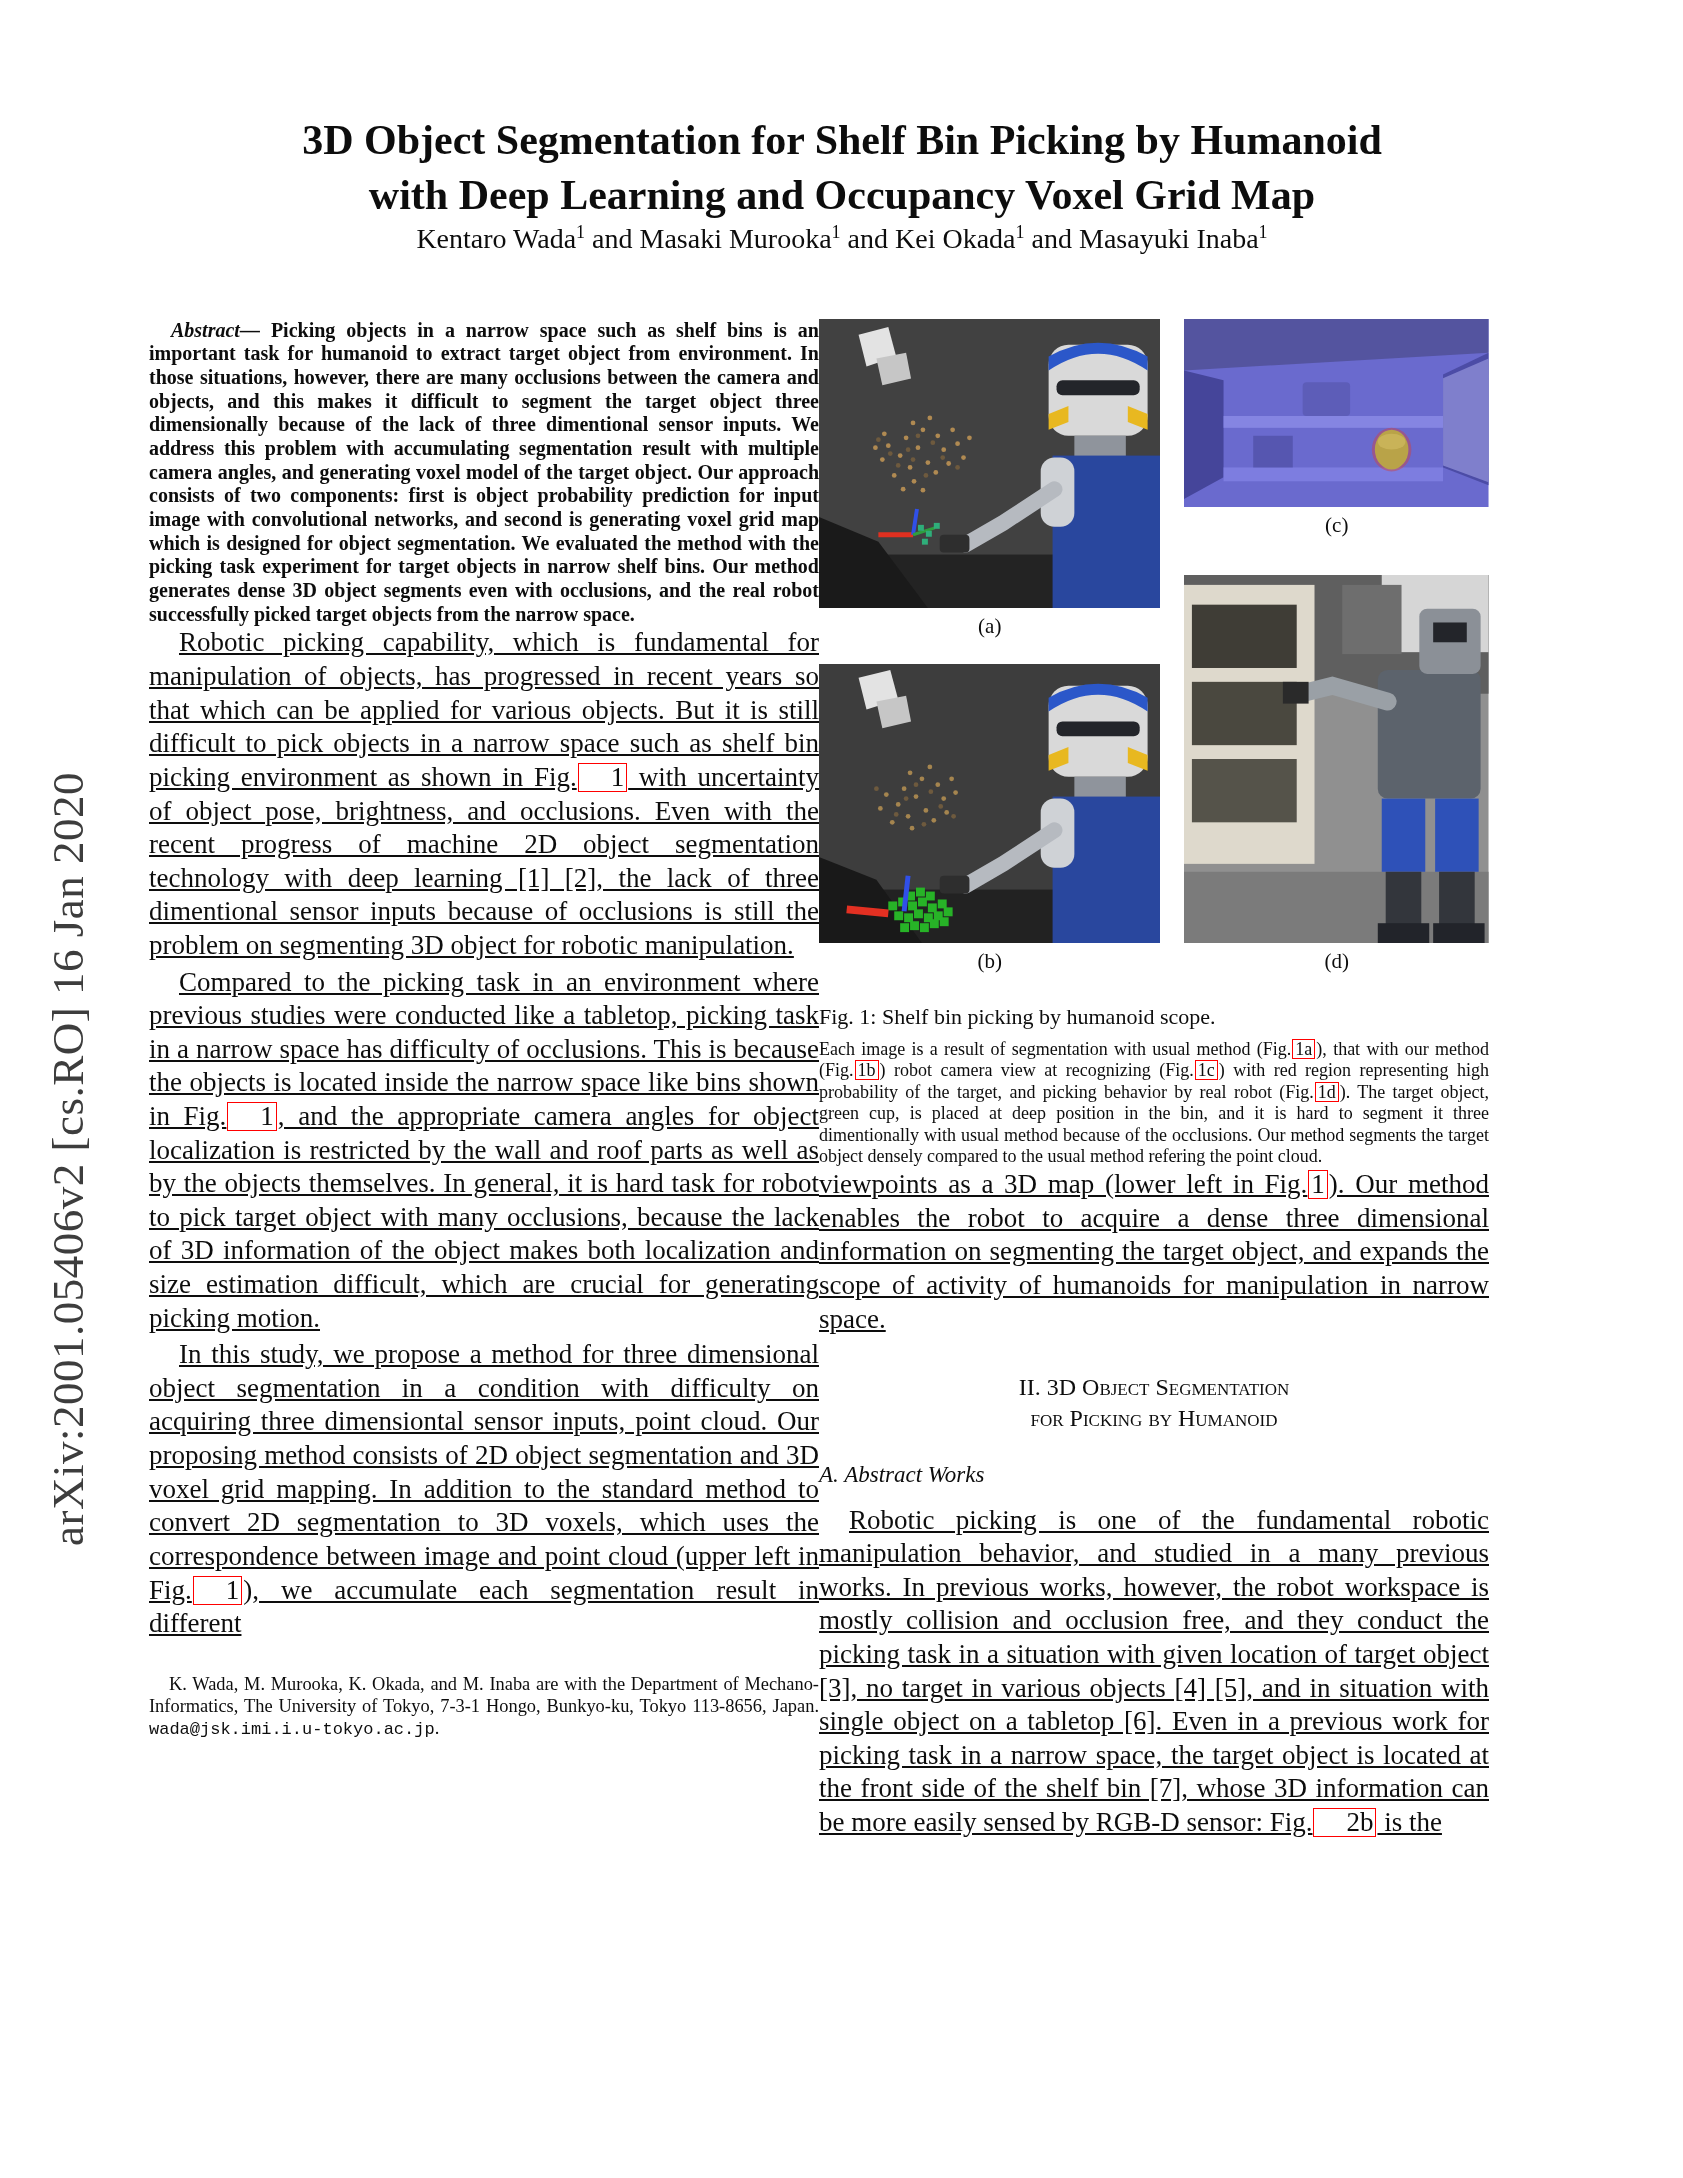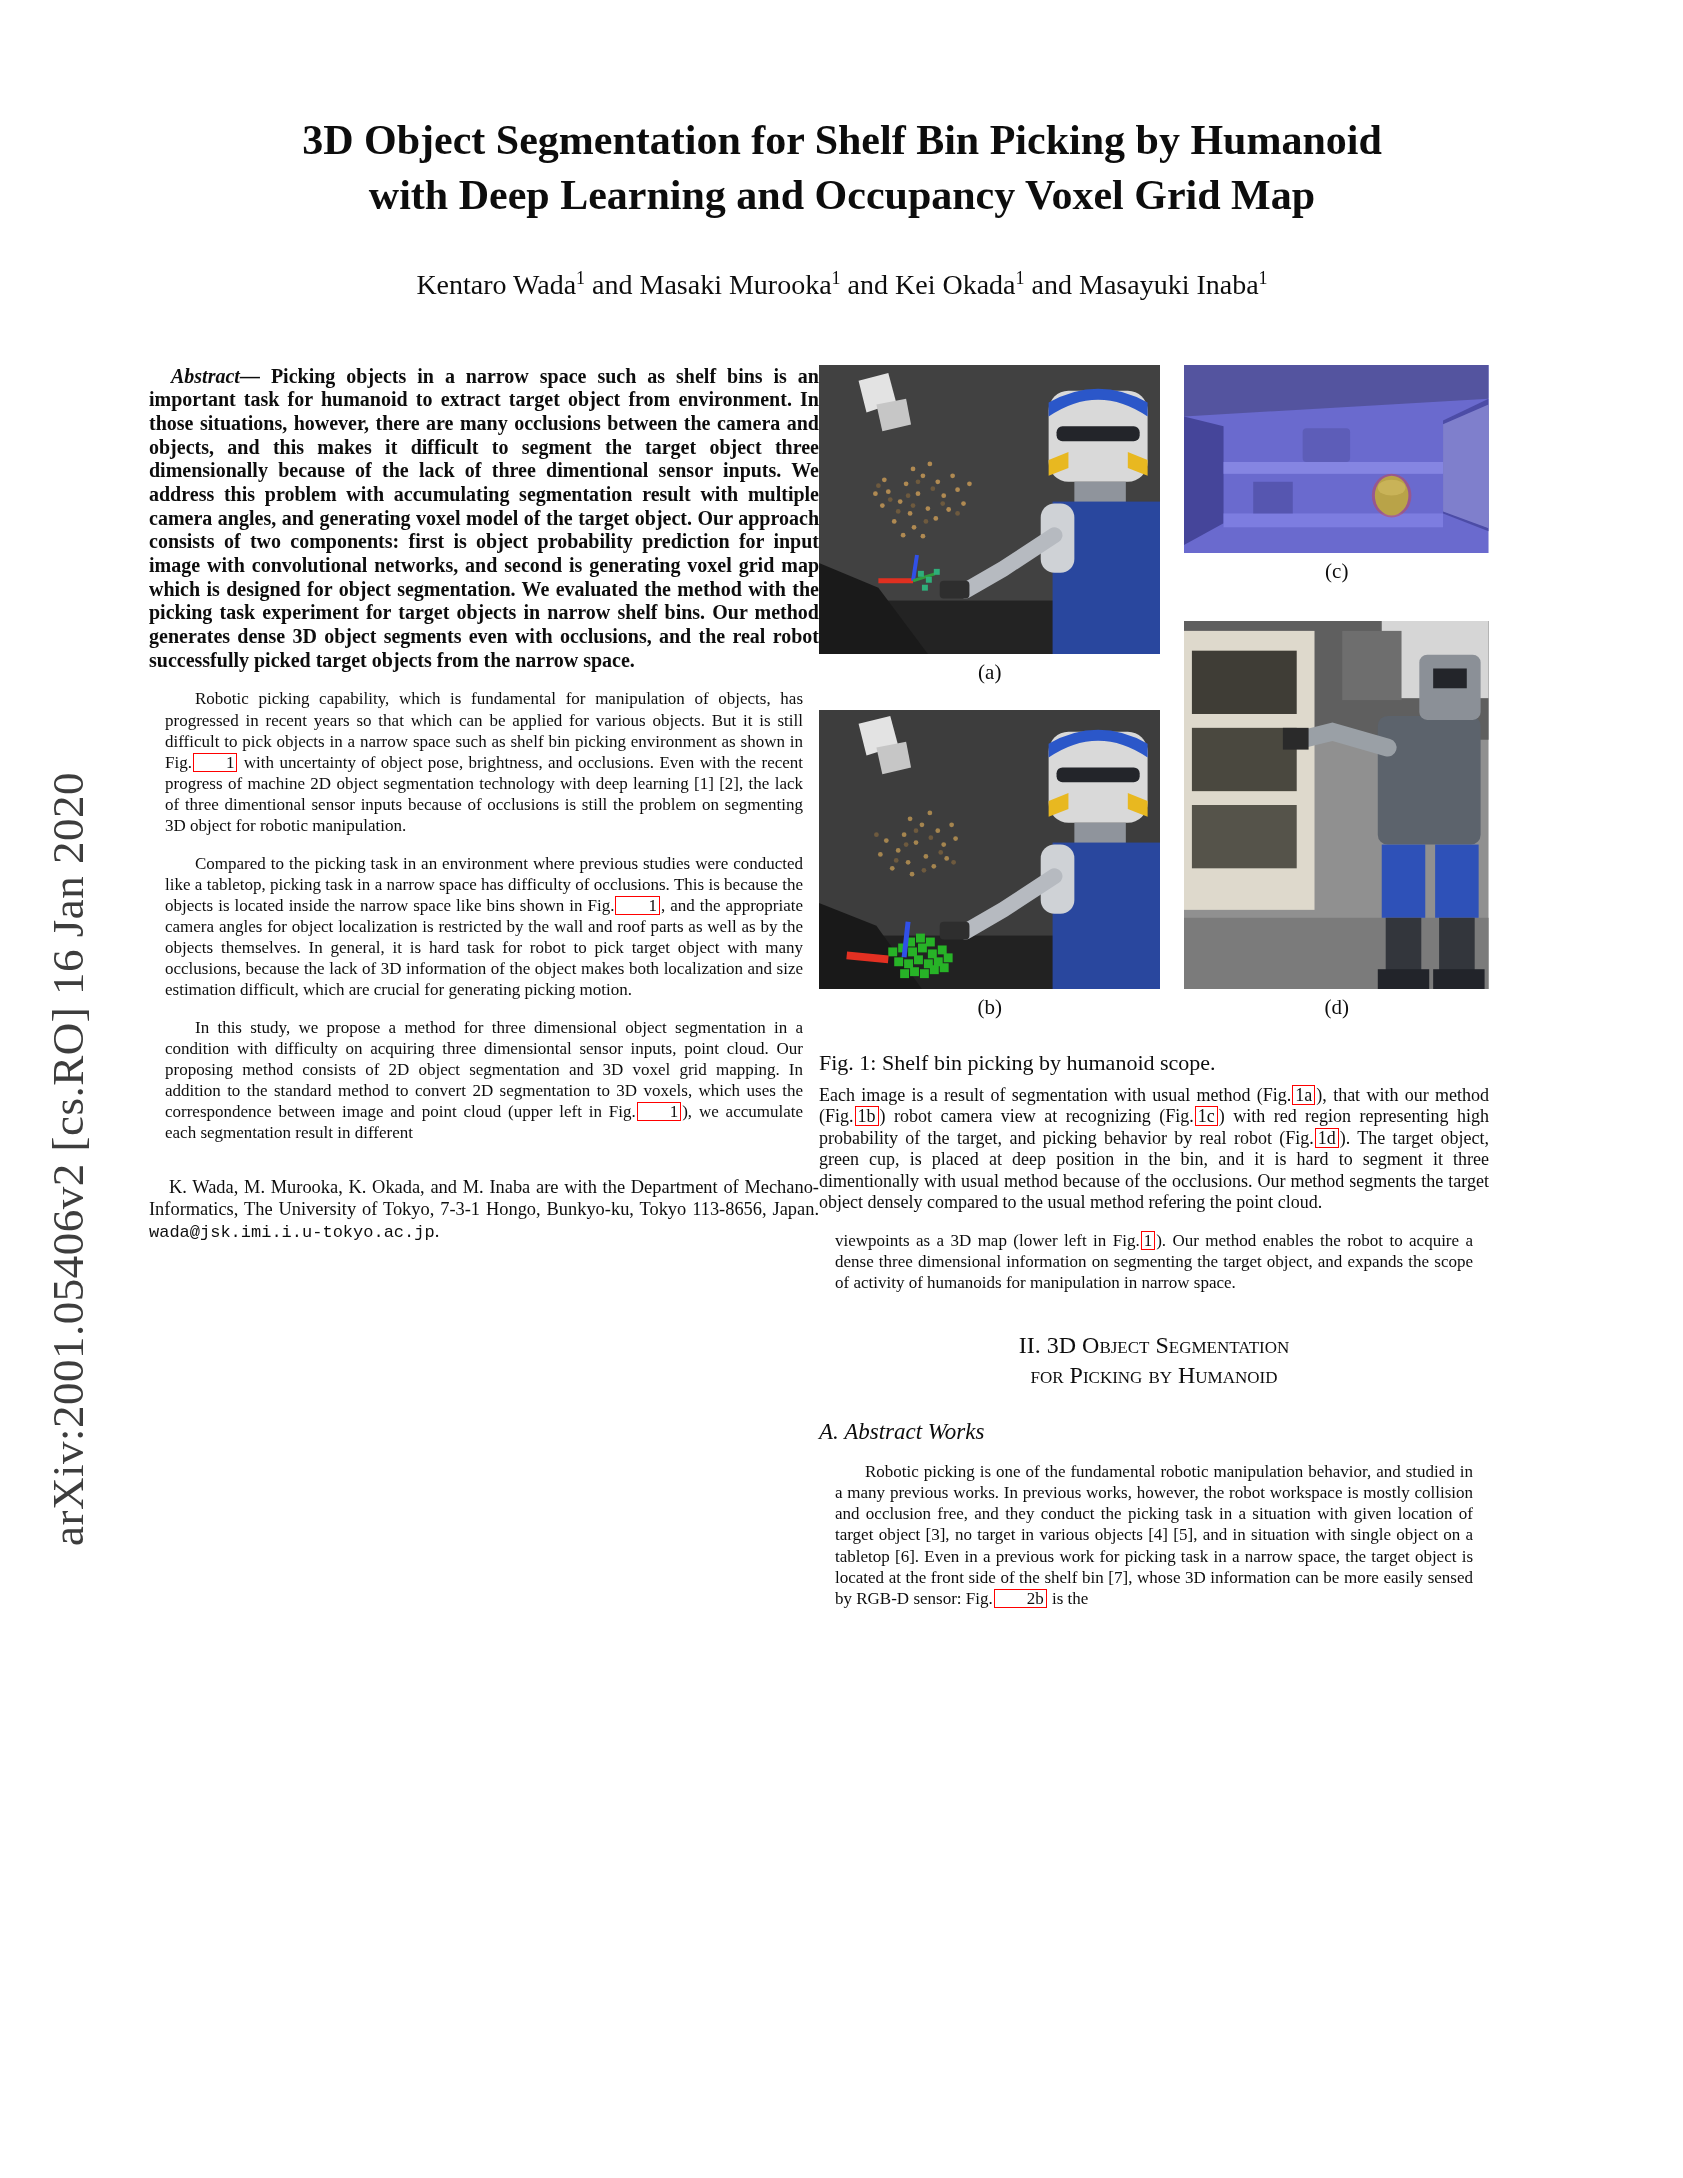--- a/index.html
+++ b/index.html
@@ -15,43 +15,43 @@
     position: absolute; left: 42px; top: 1546px;
     transform-origin: 0 0; transform: rotate(-90deg);
     font-size: 45px; color: #3d3d3d; white-space: nowrap; letter-spacing: 0.5px;
   }
 
   .content { position: absolute; left: 149px; top: 113px; width: 1386px; }
 
   .title { text-align: center; font-size: 42px; font-weight: bold; line-height: 1.3; margin: 0; }
   .title span { display: block; }
 
-  .authors { text-align: center; font-size: 28px; margin-top: 46px; }
+  .authors { text-align: center; font-size: 28px; }
   .authors sup { font-size: 18px; }
 
   .cols { display: flex; margin-top: 63px; }
   .col { width: 670px; }
 
   .abstract {
     font-size: 20px; font-weight: bold; text-align: justify;
     line-height: 1.185; text-indent: 22px; margin: 0;
   }
   .abstract .lead { font-style: italic; }
 
   .sec-heading {
     text-align: center; font-variant: small-caps; font-weight: 400;
     font-size: 24px; margin: 36px 0 26px; line-height: 1.28;
   }
   .sec-heading span { display: block; }
 
   .subsec-heading { font-style: italic; font-weight: 400; font-size: 23px; margin: 28px 0 16px; }
 
   p.body {
-    font-size: 17px; line-height: 1.245; text-align: justify;
-    text-indent: 30px; margin: 16px;
+    font-size: 27px; line-height: 1.245; text-align: justify;
+    text-indent: 30px; margin: 0; text-decoration: underline;
   }
   p.body + p.body { margin-top: 3px; }
   .no-indent { text-indent: 0 !important; }
 
   .figref {
     border: 1.6px solid #ff0000; padding: 0 2px; margin: 0 1px;
     line-height: 1; display: inline-block;
   }
 
   .footnote {

